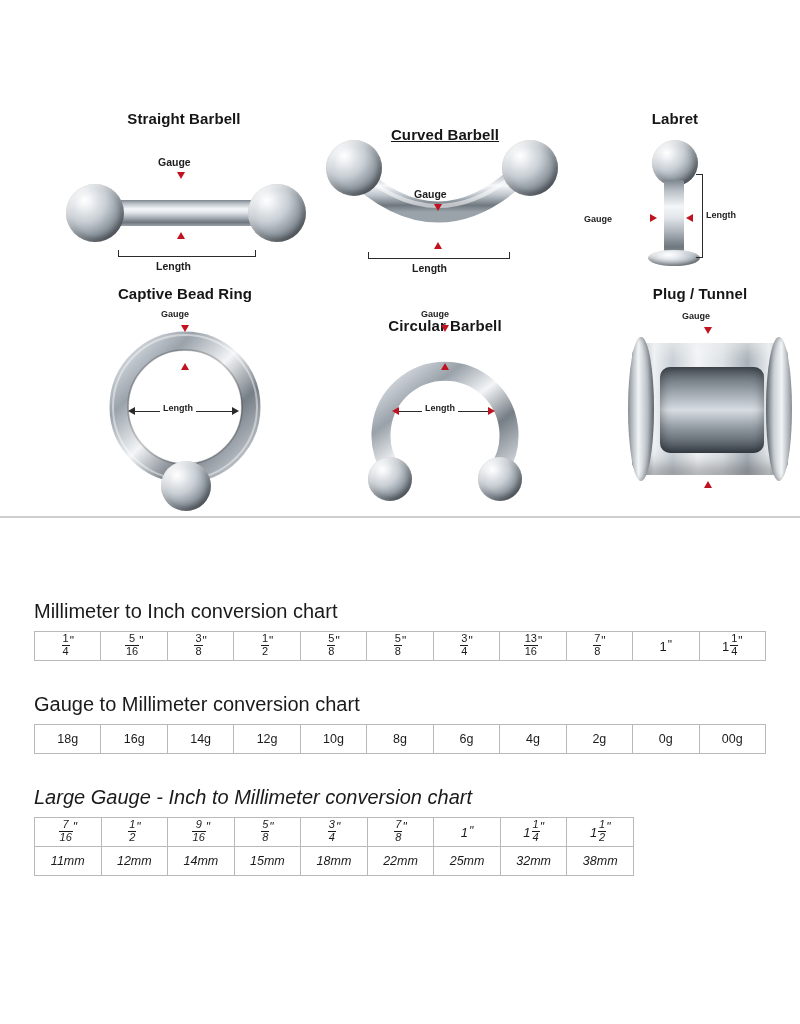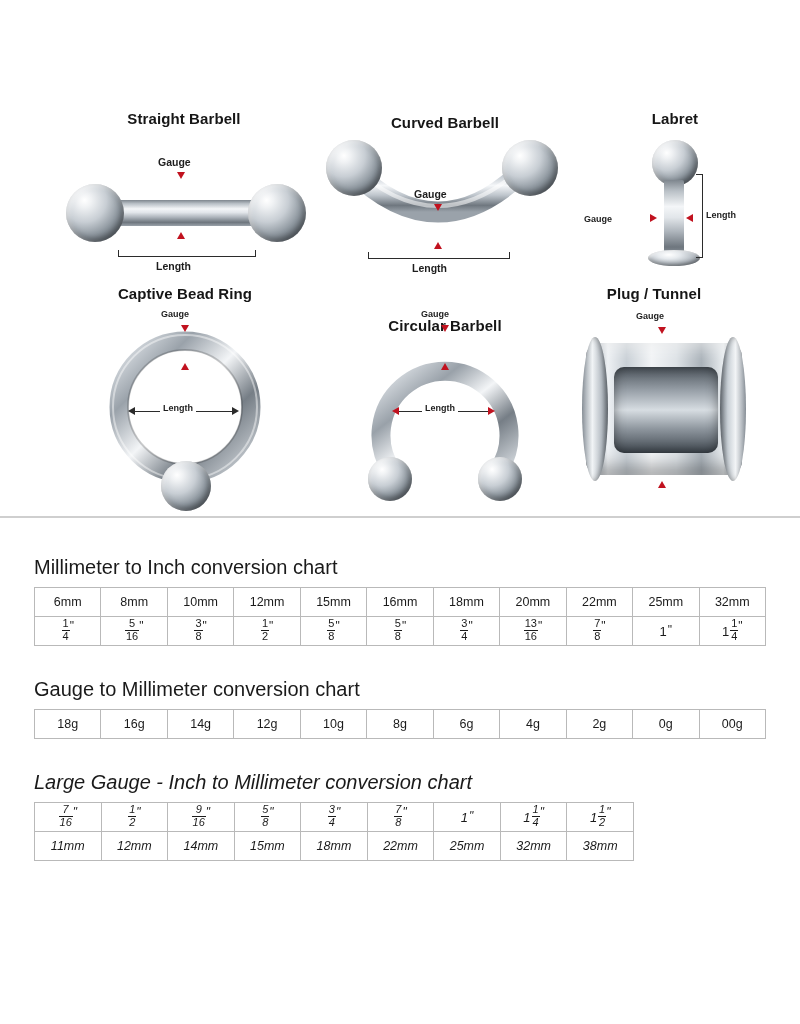--- a/index.html
+++ b/index.html
@@ -198,21 +198,21 @@
 
     <div class="lbl" style="left:98px; top:46px;">Gauge</div>
     <div class="arrow-down" style="left:117px; top:62px;"></div>
     <div class="arrow-up" style="left:117px; top:122px;"></div>
 
     <div class="bracket-h" style="left:58px; top:140px; width:136px;"></div>
     <div class="lbl" style="left:96px; top:150px;">Length</div>
   </div>
 
   <div class="diag" style="left:320px; top:110px; width:250px; height:170px;">
-    <div class="diag-title" style="top:4px;">Curved Barbell</div>
+    <div class="diag-title" style="top:16px;text-decoration:underline;">Curved Barbell</div>
     <svg width="250" height="132" viewBox="0 0 250 132" style="position:absolute; left:0; top:24px;">
       <defs>
         <linearGradient id="cbGrad" x1="0" y1="0" x2="0" y2="1">
           <stop offset="0%" stop-color="#77808a"></stop>
           <stop offset="18%" stop-color="#c3cad1"></stop>
           <stop offset="40%" stop-color="#f5f7f9"></stop>
           <stop offset="62%" stop-color="#bec5cc"></stop>
           <stop offset="85%" stop-color="#6f777f"></stop>
           <stop offset="100%" stop-color="#9aa2aa"></stop>
         </linearGradient>
@@ -290,21 +290,21 @@
     <div class="ball" style="left:158px; top:172px; width:44px; height:44px;"></div>
     <div class="lbl-sm" style="left:101px; top:24px;">Gauge</div>
     <div class="arrow-down" style="left:121px; top:40px;"></div>
     <div class="arrow-up" style="left:121px; top:78px;"></div>
     <div class="linew" style="left:76px; top:126px; width:96px;"></div>
     <div class="arrow-left" style="left:72px; top:122px;"></div>
     <div class="arrow-right" style="left:168px; top:122px;"></div>
     <div class="lbl-sm" style="left:102px; top:118px; background:#ffffff; padding:0 3px;">Length</div>
   </div>
 
-  <div class="diag" style="left:574px; top:285px; width:180px; height:215px;">
+  <div class="diag" style="left:620px; top:285px; width:180px; height:215px;">
     <div class="diag-title" style="top:0; left:-10px; width:180px;">Plug / Tunnel</div>
     <div class="lbl-sm" style="left:62px; top:26px;">Gauge</div>
     <div class="arrow-down" style="left:84px; top:42px;"></div>
     <div class="arrow-up" style="left:84px; top:196px;"></div>
 
     <div style="position:absolute; left:12px; top:58px; width:156px; height:132px; border-radius:14px;
        background: linear-gradient(to right,
          #6f777f 0%, #aeb6bd 6%, #eef1f4 14%, #c9d0d6 26%,
          #f2f4f6 42%, #dde2e6 58%, #aab2b9 74%, #e9edf0 88%, #79818a 100%);
        box-shadow: inset 0 6px 14px rgba(255,255,255,.6), inset 0 -8px 18px rgba(0,0,0,.35);"></div>
@@ -320,37 +320,24 @@
     <div style="position:absolute; left:40px; top:82px; width:104px; height:86px; border-radius:10px;
        background: linear-gradient(to bottom, #4c545c 0%, #9aa2aa 28%, #d7dde2 50%, #8e969e 72%, #3f474f 100%);
        box-shadow: inset 0 0 12px rgba(0,0,0,.45);"></div>
   </div>
 
   <div class="divider"></div>
 </div>
 
 <div id="tables">
 
-  <div class="section" style="padding-top:38px;">
+  <div class="section" style="padding-top:38px;margin-top:44px;">
     <div class="sec-title">Millimeter to Inch conversion chart</div>
     <table class="conv" style="width:732px;">
       <tbody>
-          <tr>
-        <td>6mm</td>
-        <td>8mm</td>
-        <td>10mm</td>
-        <td>12mm</td>
-        <td>15mm</td>
-        <td>16mm</td>
-        <td>18mm</td>
-        <td>20mm</td>
-        <td>22mm</td>
-        <td>25mm</td>
-        <td>32mm</td>
-      </tr>
       <tr class="row2">
             <td><span class="frac"><span class="num">1</span><span class="den">4</span></span><span class="inchmark">"</span></td>
             <td><span class="frac"><span class="num">5</span><span class="den">16</span></span><span class="inchmark">"</span></td>
             <td><span class="frac"><span class="num">3</span><span class="den">8</span></span><span class="inchmark">"</span></td>
             <td><span class="frac"><span class="num">1</span><span class="den">2</span></span><span class="inchmark">"</span></td>
             <td><span class="frac"><span class="num">5</span><span class="den">8</span></span><span class="inchmark">"</span></td>
             <td><span class="frac"><span class="num">5</span><span class="den">8</span></span><span class="inchmark">"</span></td>
             <td><span class="frac"><span class="num">3</span><span class="den">4</span></span><span class="inchmark">"</span></td>
             <td><span class="frac"><span class="num">13</span><span class="den">16</span></span><span class="inchmark">"</span></td>
             <td><span class="frac"><span class="num">7</span><span class="den">8</span></span><span class="inchmark">"</span></td>

